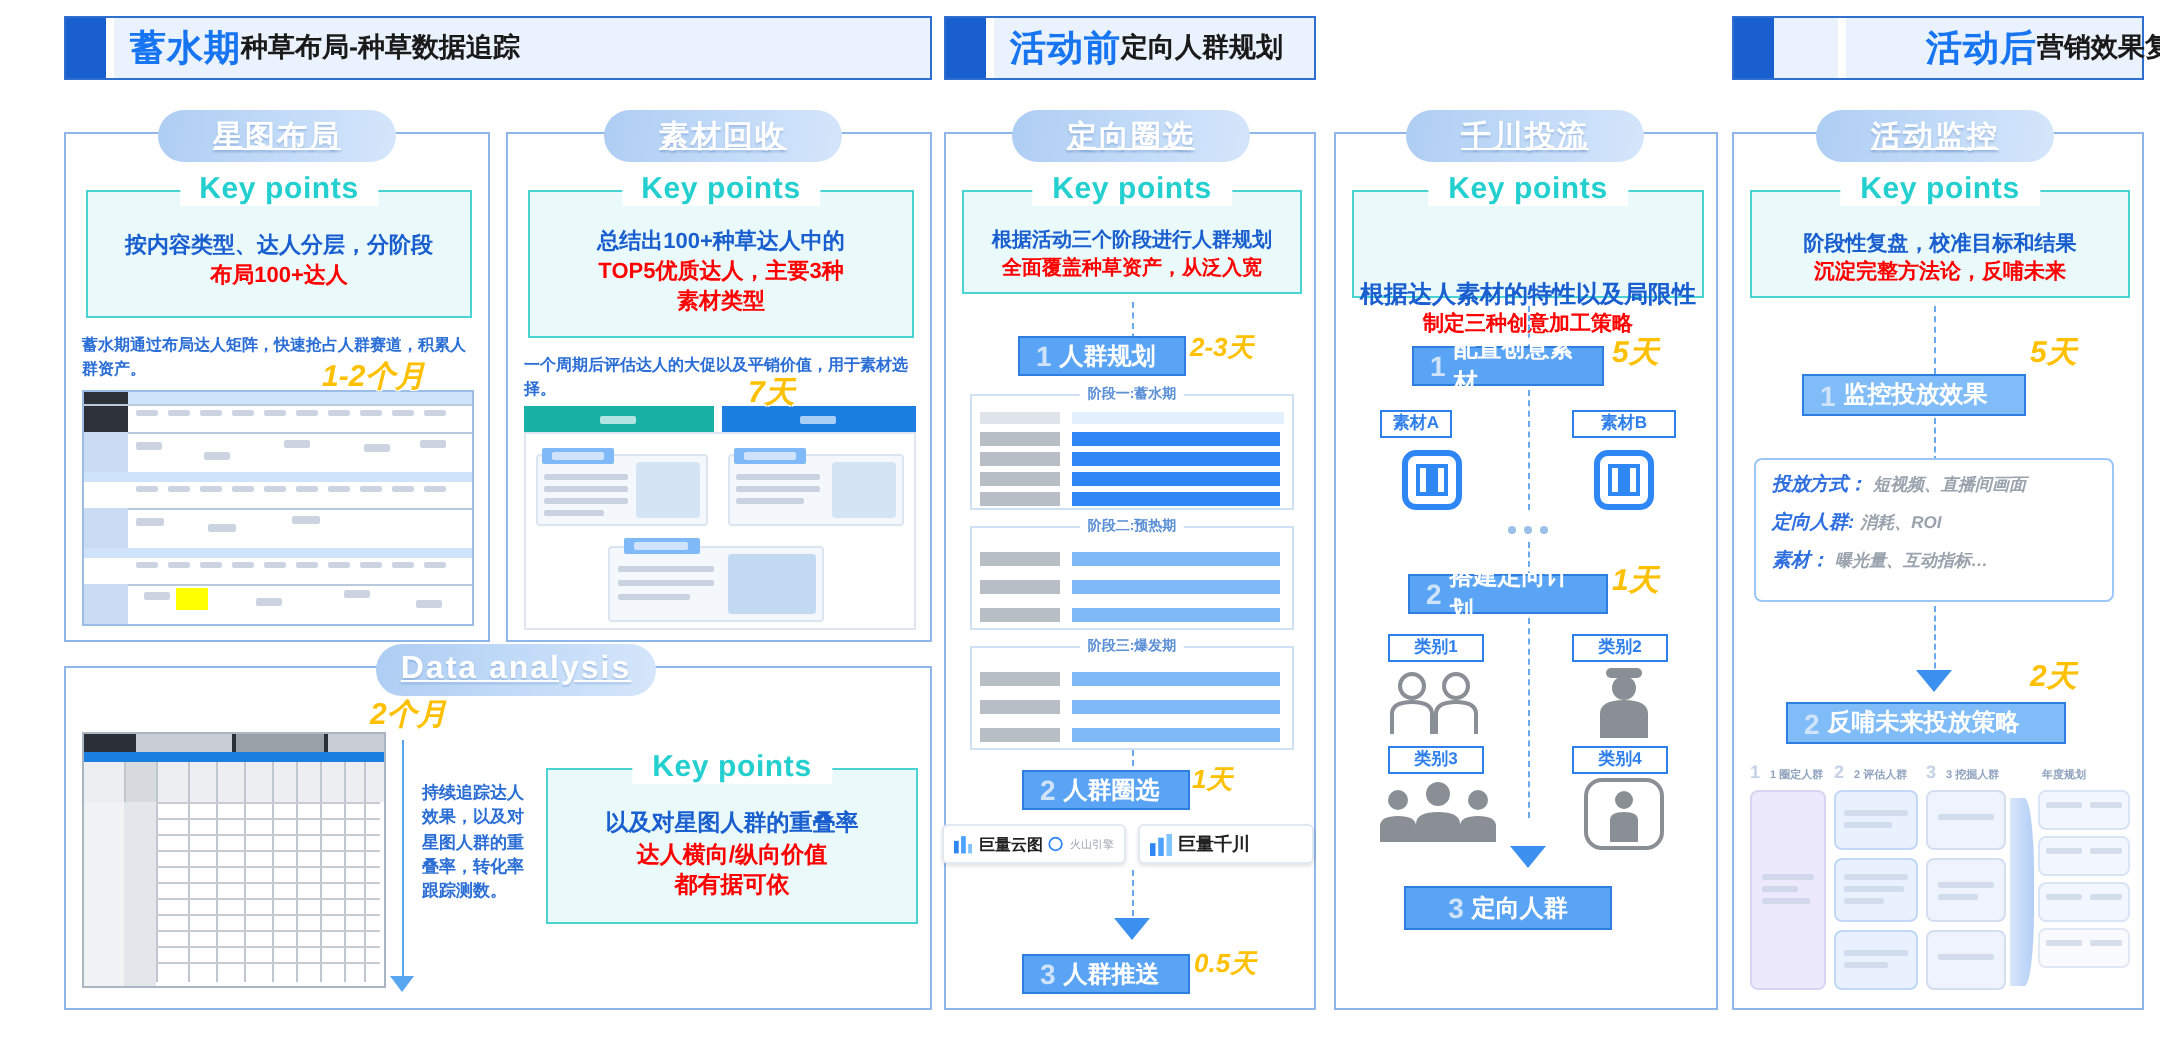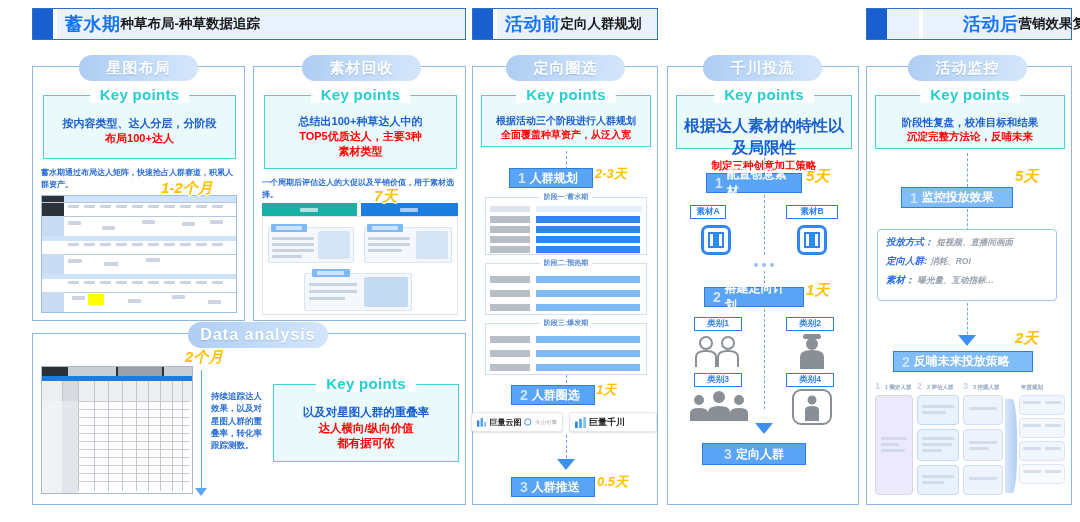--- a/index.html
+++ b/index.html
@@ -40,20 +40,21 @@
 
   
   .pill {
     position: absolute; z-index: 6;
     height: 26px; border-radius: 13px;
     background: linear-gradient(100deg, #aecdf3 0%, #bfd9f7 45%, #d5e6fb 100%);
     color: #ffffff; font-weight: bold; font-size: 15px;
     display: flex; align-items: center; justify-content: center;
     letter-spacing: 1px;
     text-shadow: 0 1px 1px rgba(90,130,190,.35);
+    text-decoration: underline;
   }
   .pill.wide { font-size: 16px; }
 
   
   .kp {
     position: absolute;
     border: 1px solid #49d3d3;
     background: #eafafa;
     text-align: center;
   }
@@ -474,21 +475,21 @@
     </div>
   </div>
 
   <div class="col" style="left:667px; width:192px;">
     <div class="col-inner">
 
       <div class="panel" style="left:0; top:66px; width:192px; height:439px;">
         <div class="kp" style="left:8px; top:28px; width:176px; height:54px;">
           <div class="kp-title">Key points</div>
           <div style="padding-top:19px;">
-            <div class="kp-l1" style="font-size:16px;">根据达人素材的特性以及局限性</div>
+            <div class="kp-l1" style="font-size:12px;margin-top:24px;">根据达人素材的特性以及局限性</div>
             <div class="kp-l2" style="font-size:10.5px;">制定三种创意加工策略</div>
           </div>
         </div>
 
         <div class="vdash" style="left:96px; top:86px; height:26px;"></div>
 
         <div class="step" style="left:38px; top:106px; width:96px;">
           <span class="num">1</span>
           <span>配置创意素材</span>
         </div>

